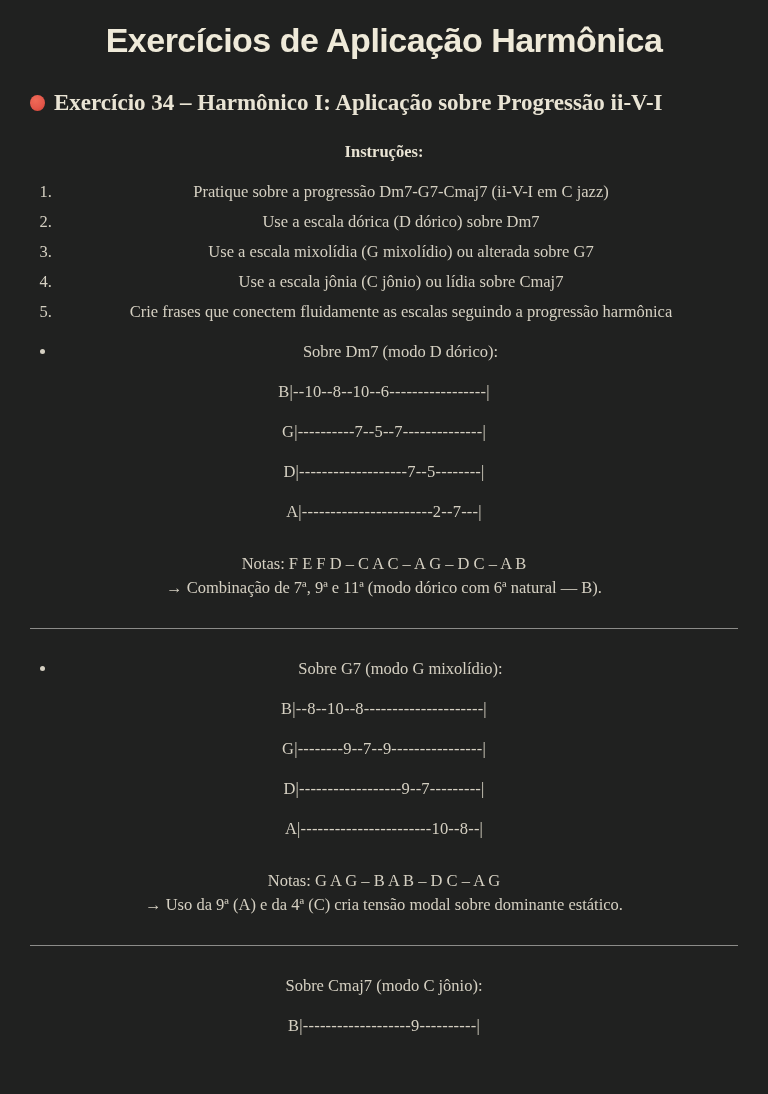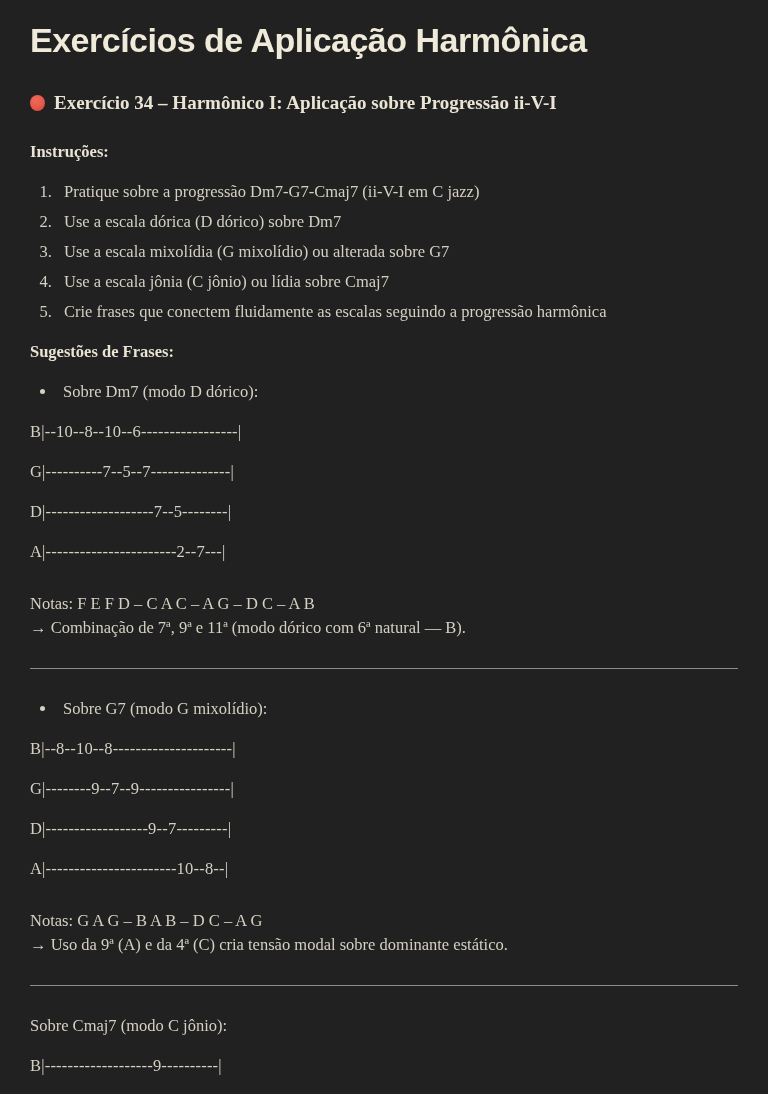--- a/index.html
+++ b/index.html
@@ -13,32 +13,33 @@
   .page {
     box-sizing: border-box;
     width: 768px;
     height: 844px;
     padding: 20px 30px 0 30px;
     background: #202120;
     color: #d5d0c2;
     font-family: "Liberation Serif", "DejaVu Serif", serif;
     font-size: 16.5px;
     line-height: 24px;
+    text-align: center;
   }
   h1.doc-title {
     font-family: "Liberation Sans", "DejaVu Sans", sans-serif;
     font-weight: 800;
     font-size: 34px;
     line-height: 40px;
     letter-spacing: -0.5px;
     color: #efead9;
     margin: 0 0 32px 0;
   }
   h2.exercise-heading {
-    font-size: 19px;
+    font-size: 23px;
     font-weight: 700;
     color: #e9e4d4;
     margin: 0 0 26px 0;
     display: flex;
     align-items: center;
     gap: 9px;
     line-height: 22px;
   }
   .red-dot {
     display: inline-block;
@@ -96,23 +97,20 @@
   </p>
 
   <ol class="instructions">
     <li>Pratique sobre a progressão Dm7-G7-Cmaj7 (ii-V-I em C jazz)</li>
     <li>Use a escala dórica (D dórico) sobre Dm7</li>
     <li>Use a escala mixolídia (G mixolídio) ou alterada sobre G7</li>
     <li>Use a escala jônia (C jônio) ou lídia sobre Cmaj7</li>
     <li>Crie frases que conectem fluidamente as escalas seguindo a progressão harmônica</li>
   </ol>
 
-  <p>
-    <strong>Sugestões de Frases:</strong>
-  </p>
 
   <ul class="phrase-heading">
     <li>Sobre Dm7 (modo D dórico):</li>
   </ul>
   <p class="tab-line">B|--10--8--10--6-----------------|</p>
   <p class="tab-line">G|----------7--5--7--------------|</p>
   <p class="tab-line">D|-------------------7--5--------|</p>
   <p class="tab-line">A|-----------------------2--7---|</p>
   <p class="notes-block">
     <span class="block">Notas: F E F D – C A C – A G – D C – A B</span>

